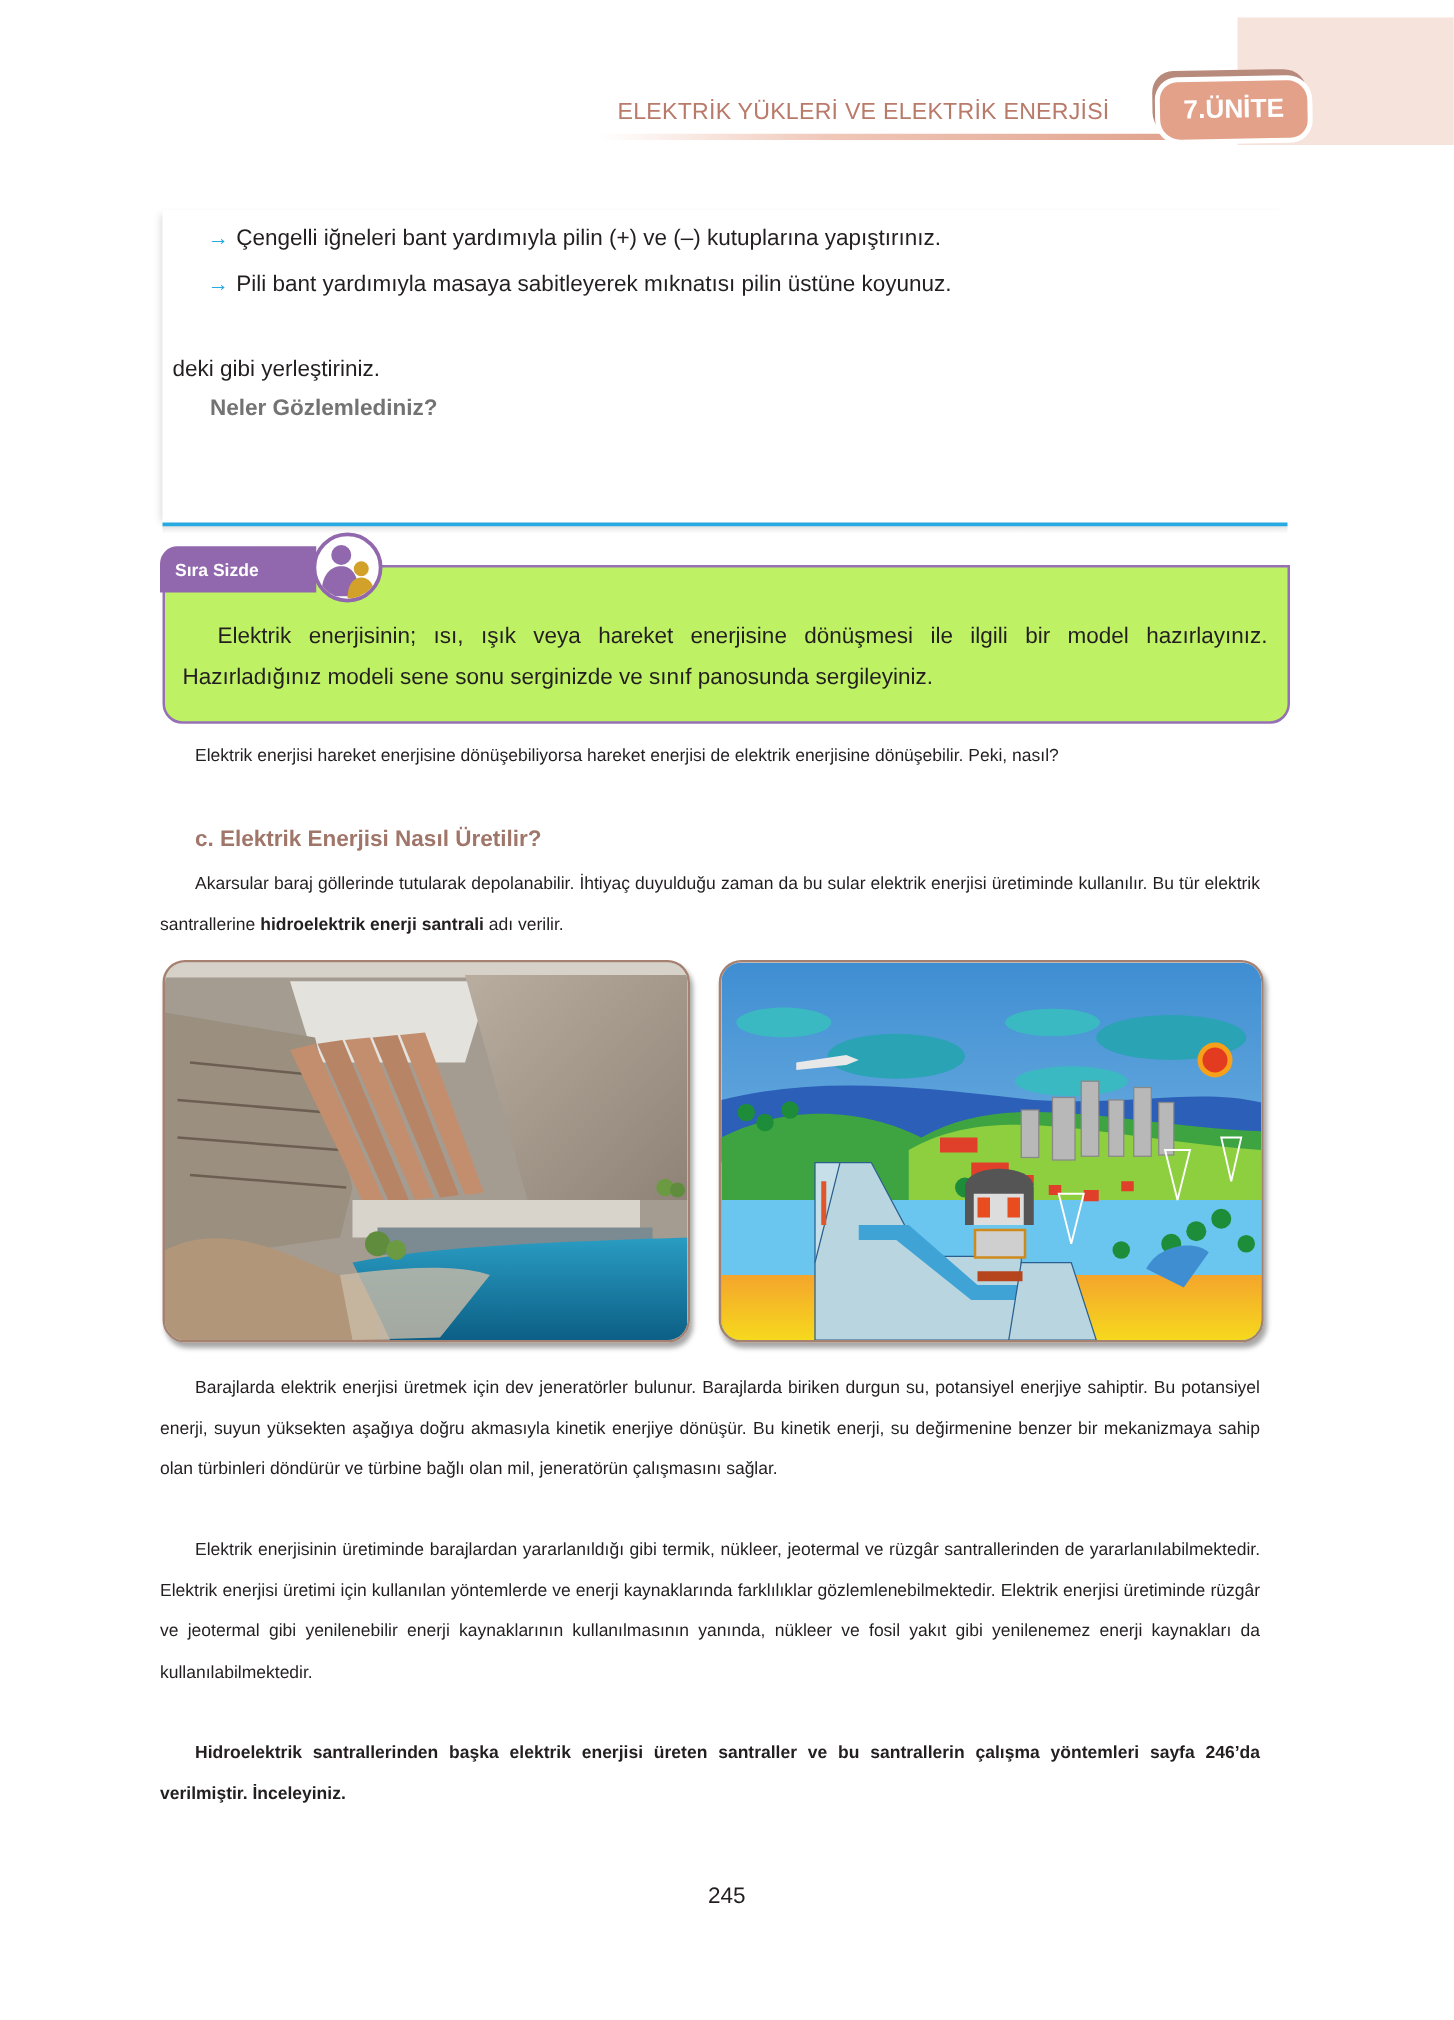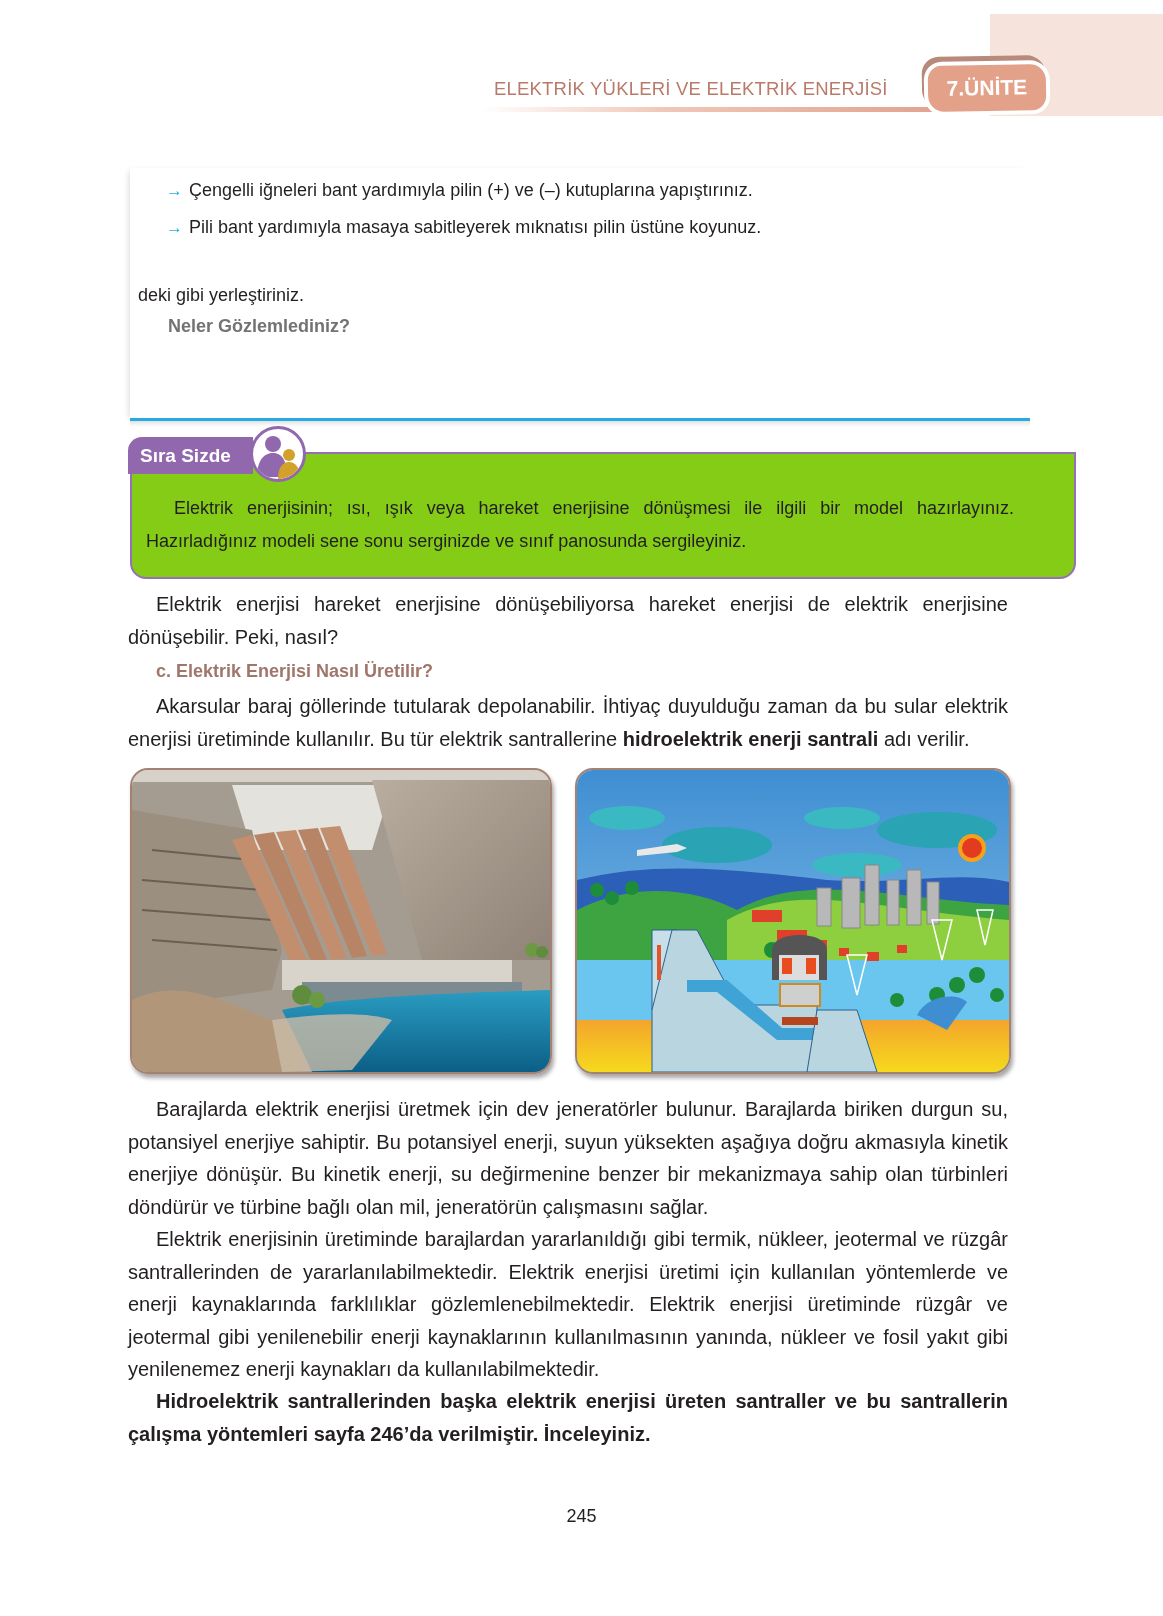--- a/index.html
+++ b/index.html
@@ -48,41 +48,40 @@
   }
   .obs-title {
     position: absolute; left: 38px; top: 148px; font-size: 18px; font-weight: bold; color: #737373;
   }
   .check {
     color: #27aae1; margin-right: 6px; font-size: 18px;
   }
   
   .sira-box {
     position: absolute; left: 130px; top: 452px; width: 898px; height: 123px;
-    background: #84cc16; border: 2px solid #9670b5; border-radius: 0 0 16px 16px;
+    background: #bef264; border: 2px solid #9670b5; border-radius: 0 0 16px 16px;
     border-top-width: 2px;
-    padding-left: 44px;
   }
   .sira-tab {
     position: absolute; left: 128px; top: 437px; width: 125px; height: 37px;
     background: #9167ae; border-radius: 14px 0 0 0;
-    color: #ffffff; font-weight: bold; font-size: 19px;
+    color: #ffffff; font-weight: bold; font-size: 14px;
     display: flex; align-items: center; padding-left: 12px; box-sizing: border-box;
   }
   .sira-icon {
     position: absolute; left: 250px; top: 426px; width: 56px; height: 56px;
     border-radius: 50%; background: #ffffff; border: 3px solid #9167ae;
     overflow: hidden; box-sizing: border-box;
   }
   .sira-text {
     position: absolute; left: 14px; top: 38px; width: 868px; font-size: 18px; line-height: 33px;
     text-align: justify; color: #231f20;
   }
   .para {
-    position: absolute; left: 128px; width: 880px; font-size: 20px; line-height: 32.5px;
+    position: absolute; left: 128px; width: 880px; font-size: 14px; line-height: 32.5px;
     text-align: justify; color: #231f20;
   }
   .indent { text-indent: 28px; }
   .section-heading {
     position: absolute; left: 156px; top: 661px; font-size: 18px; font-weight: bold; color: #a0766a;
   }
   .photo-frame {
     position: absolute; border-radius: 18px; overflow: hidden;
     border: 2px solid #a58171;
     box-shadow: 2px 4px 4px rgba(0,0,0,0.35);

